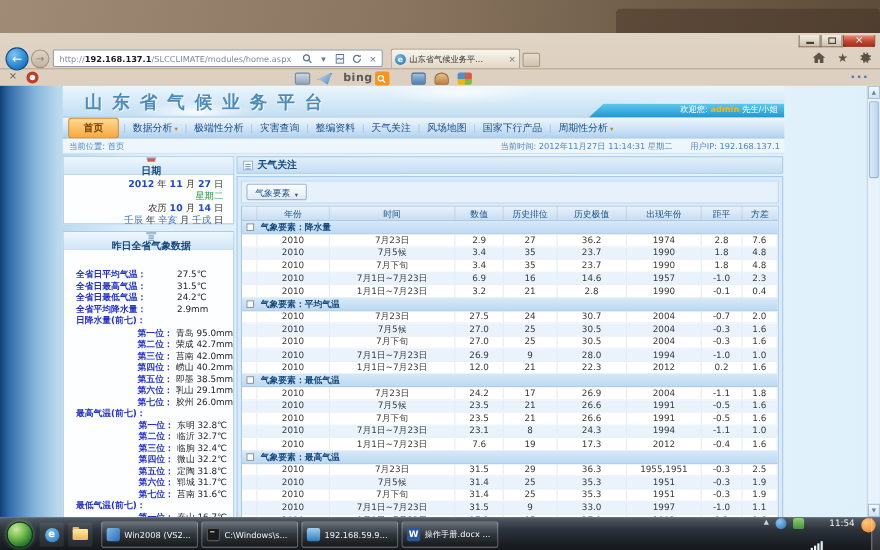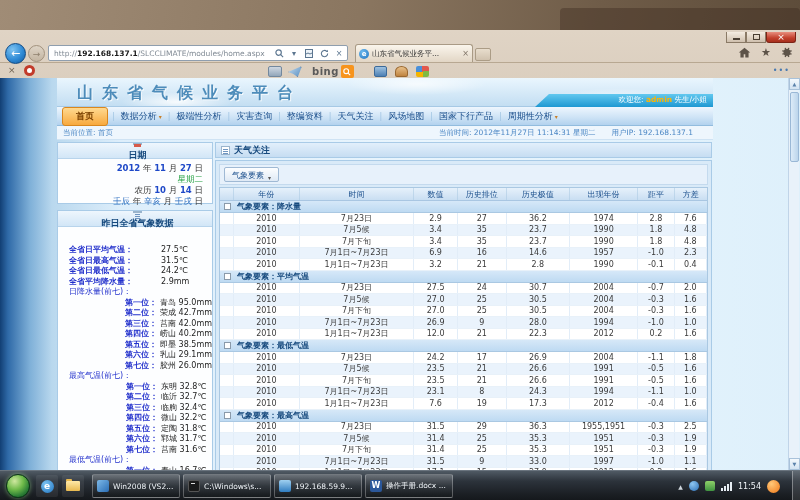--- a/index.html
+++ b/index.html
@@ -98,21 +98,21 @@
     display:flex; align-items:center; padding-left:5px; }
   .navitem { font-size:9px; color:#1b4f8c; padding:0 6px; white-space:nowrap; cursor:default; }
   .navitem.active { background:linear-gradient(180deg,#ffd990,#f7a93e); border:1px solid #d9871e;
     border-radius:3px; color:#7a4000; font-weight:bold; padding:2px 13px; margin-right:4px; }
   .navsep { color:#9fc3e2; font-size:8px; }
   .navarrow { font-size:6px; color:#c87f2a; margin-left:2px; }
 
   .breadcrumb { position:absolute; left:57px; top:48px; width:656px; height:14px; background:#eef6fd;
     border-bottom:1px solid #cfe3f4; display:flex; align-items:center; font-size:7.5px; color:#4a86c4; }
   .bc-left { margin-left:6px; }
-  .bc-right { margin-left:auto; display:flex; gap:16px; margin-right:20px; }
+  .bc-right { margin-left:auto; display:flex; gap:16px; margin-right:4px; }
 
   
   .panel { position:absolute; left:57px; width:156px; background:#fdfeff; border:1px solid #a9cbe7; }
   .panel-hd { height:16px; background:linear-gradient(180deg,#eef6fd,#d2e6f7); border-bottom:1px solid #b8d4ec;
     display:flex; align-items:center; padding-left:5px; gap:4px; font-size:9px; font-weight:bold; color:#16497d;flex-direction:column; }
   .hd-ic { width:9px; height:9px; background:#fff; border:1px solid #9ab4cc; position:relative; }
   .hd-ic.cal::before { content:""; position:absolute; left:0; top:0; width:100%; height:3px; background:#d65a4a; }
   .hd-ic.doc::before { content:""; position:absolute; left:1px; top:2px; width:5px; height:1px; background:#6f95c0;
     box-shadow:0 2px 0 #6f95c0, 0 4px 0 #6f95c0; }
   .date-panel { top:64px; height:62px; }
@@ -121,21 +121,21 @@
   .weekday { color:#1f9e3e; }
   .ganzhi { color:#2d6fc0; }
 
   .weather-panel { top:132px; height:400px; }
   .weather-body { padding-top:18px; font-size:8px; line-height:10.5px; }
   .srow { display:flex; }
   .slabel { width:100px; color:#2230cc; font-weight:bold; white-space:nowrap; }
   .slabel.sum { padding-left:11px; }
   .slabel.rank { text-align:right; }
   .sval { color:#222; padding-left:3px; white-space:nowrap; }
-  .wheading { padding-left:11px; color:#2230cc; font-weight:normal; }
+  .wheading { padding-left:11px; color:#2230cc; font-weight:bold; }
 
   
   .mainpanel-hd { position:absolute; left:215px; top:64px; width:497px; height:16px;
     background:linear-gradient(180deg,#e2effb,#c6ddf2); border:1px solid #a9cbe7;
     display:flex; align-items:center; gap:4px; padding-left:5px; font-size:9px; font-weight:bold; color:#16497d; }
   .mainpanel-bd { position:absolute; left:215px; top:82px; width:497px; height:400px;
     background:#d9eaf8; border:1px solid #a9cbe7; padding:3px; }
   .filterbar { height:21px; background:#e7f1fb; border:1px solid #c4daee; display:flex; align-items:center;
     padding-left:4px; margin-bottom:2px; }
   .filterbtn { height:15px; padding:0 7px; background:linear-gradient(180deg,#fdfeff,#dfeaf5);
@@ -189,21 +189,21 @@
   .taskbtn { width:88px; height:24px; background:linear-gradient(180deg,rgba(255,255,255,.22),rgba(255,255,255,.06) 50%,rgba(0,0,0,.1));
     border:1px solid rgba(255,255,255,.28); border-radius:2px; display:flex; align-items:center;
     gap:4px; padding:0 4px; }
   .taskbtn .lbl { font-size:7.5px; color:#f0f4f8; white-space:nowrap; overflow:hidden; text-overflow:ellipsis; }
   .tbic { flex:0 0 12px; height:12px; border-radius:2px; }
   .tbic.win { background:linear-gradient(135deg,#7db9e8,#2a6db5); }
   .tbic.cmd { background:#1a1a1a; border:1px solid #555; position:relative; }
   .tbic.cmd::before { content:""; position:absolute; left:2px; top:2px; width:4px; height:1px; background:#ddd; }
   .tbic.rdp { background:linear-gradient(180deg,#9fd0f0,#2f7cc0); }
   .tbic.word { background:#2b579a; color:#fff; font-size:8px; font-weight:bold; text-align:center; line-height:12px; }
-  .tray { position:absolute; right:20px; top:0; height:30px; display:flex; align-items:center; gap:6px; }
+  .tray { position:absolute; right:4px; top:0; height:30px; display:flex; gap:6px; }
   .tray-up { font-size:6px; color:#cfd6dd; }
   .tricon { width:10px; height:10px; border-radius:2px; }
   .tr-blue { background:radial-gradient(circle at 35% 30%,#8ec6f0,#2a6db5); border-radius:50%; }
   .tr-green { background:linear-gradient(180deg,#8fd06a,#3f9340); }
   .tr-net { display:flex; align-items:flex-end; gap:1px; }
   .tr-net i { display:block; width:2px; background:#e8eef4; }
   .clock { font-size:8px; color:#eef2f6; }
   .tr-orange { width:13px; height:13px; border-radius:50%; background:radial-gradient(circle at 35% 30%,#ffc879,#f07818); }
   .showdesk { position:absolute; right:0; top:0; width:8px; height:30px; background:rgba(255,255,255,.1);
     border-left:1px solid rgba(255,255,255,.35); }

